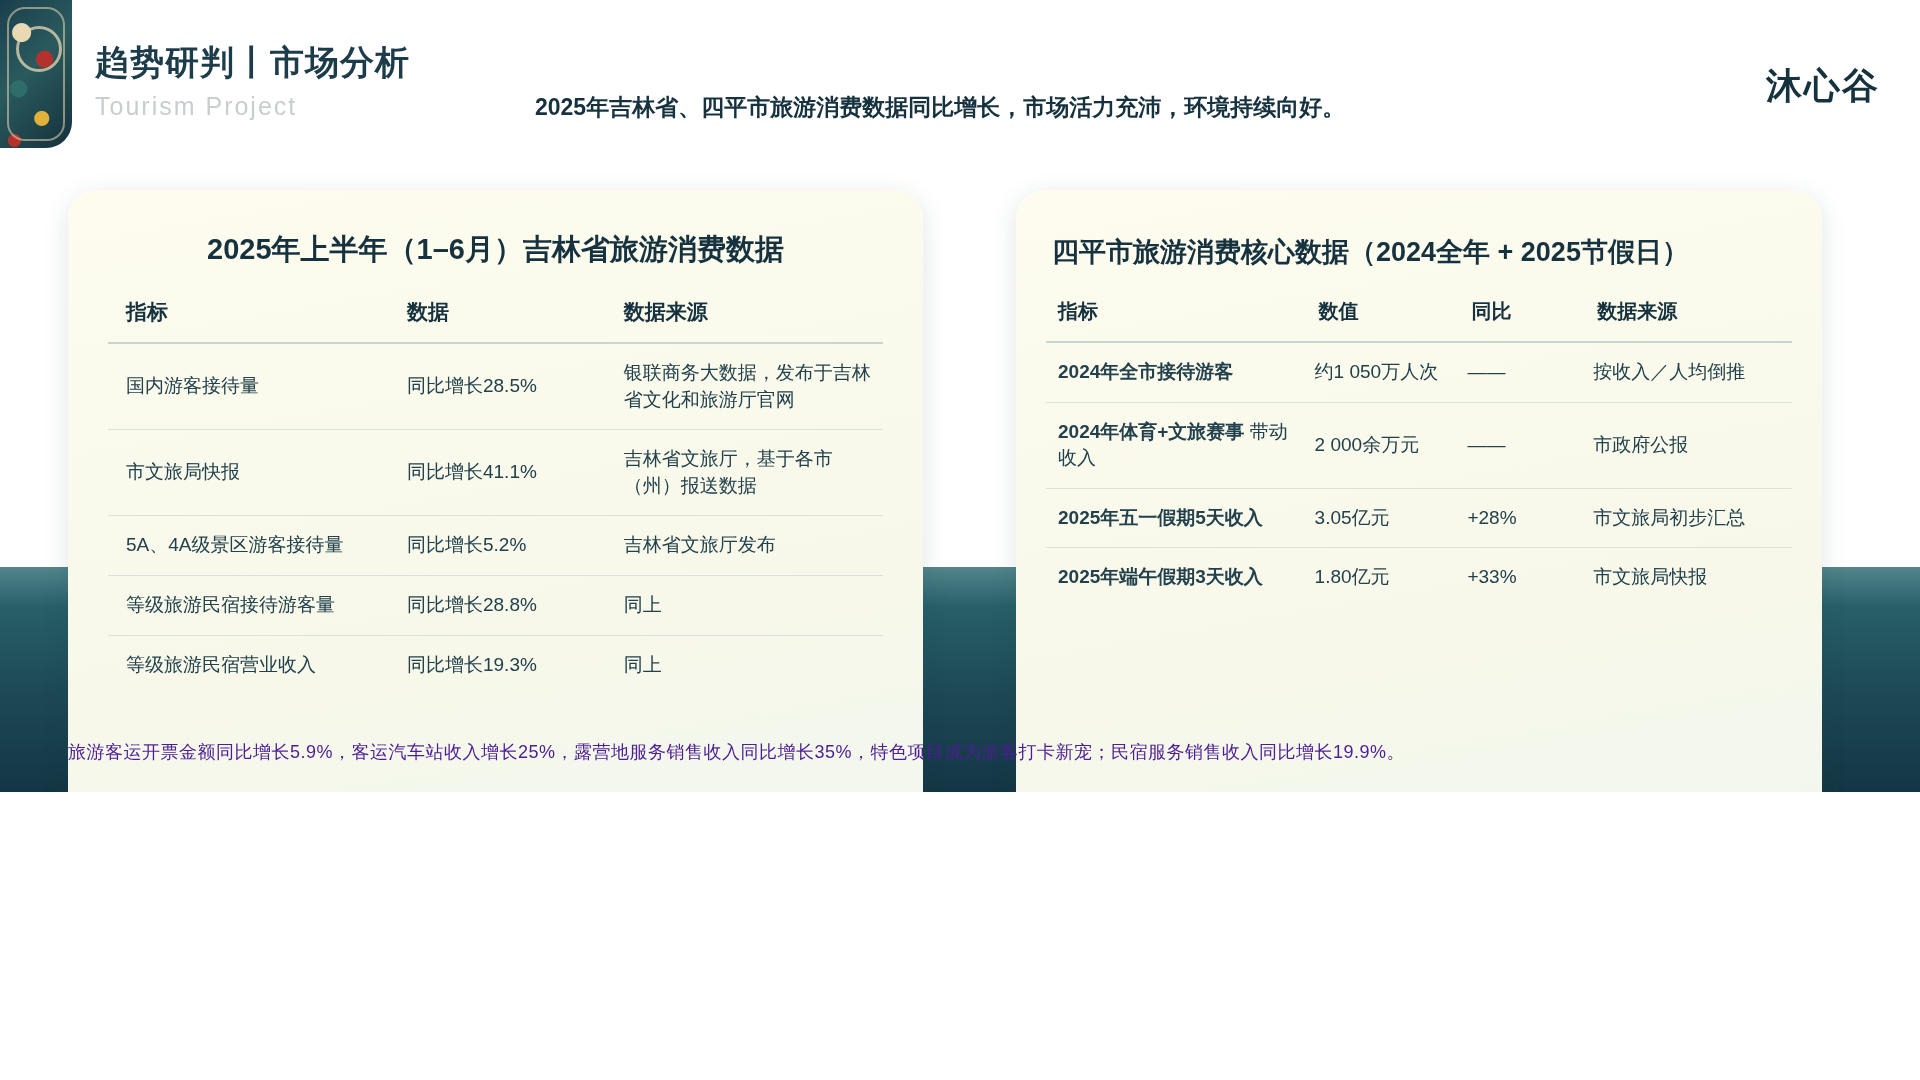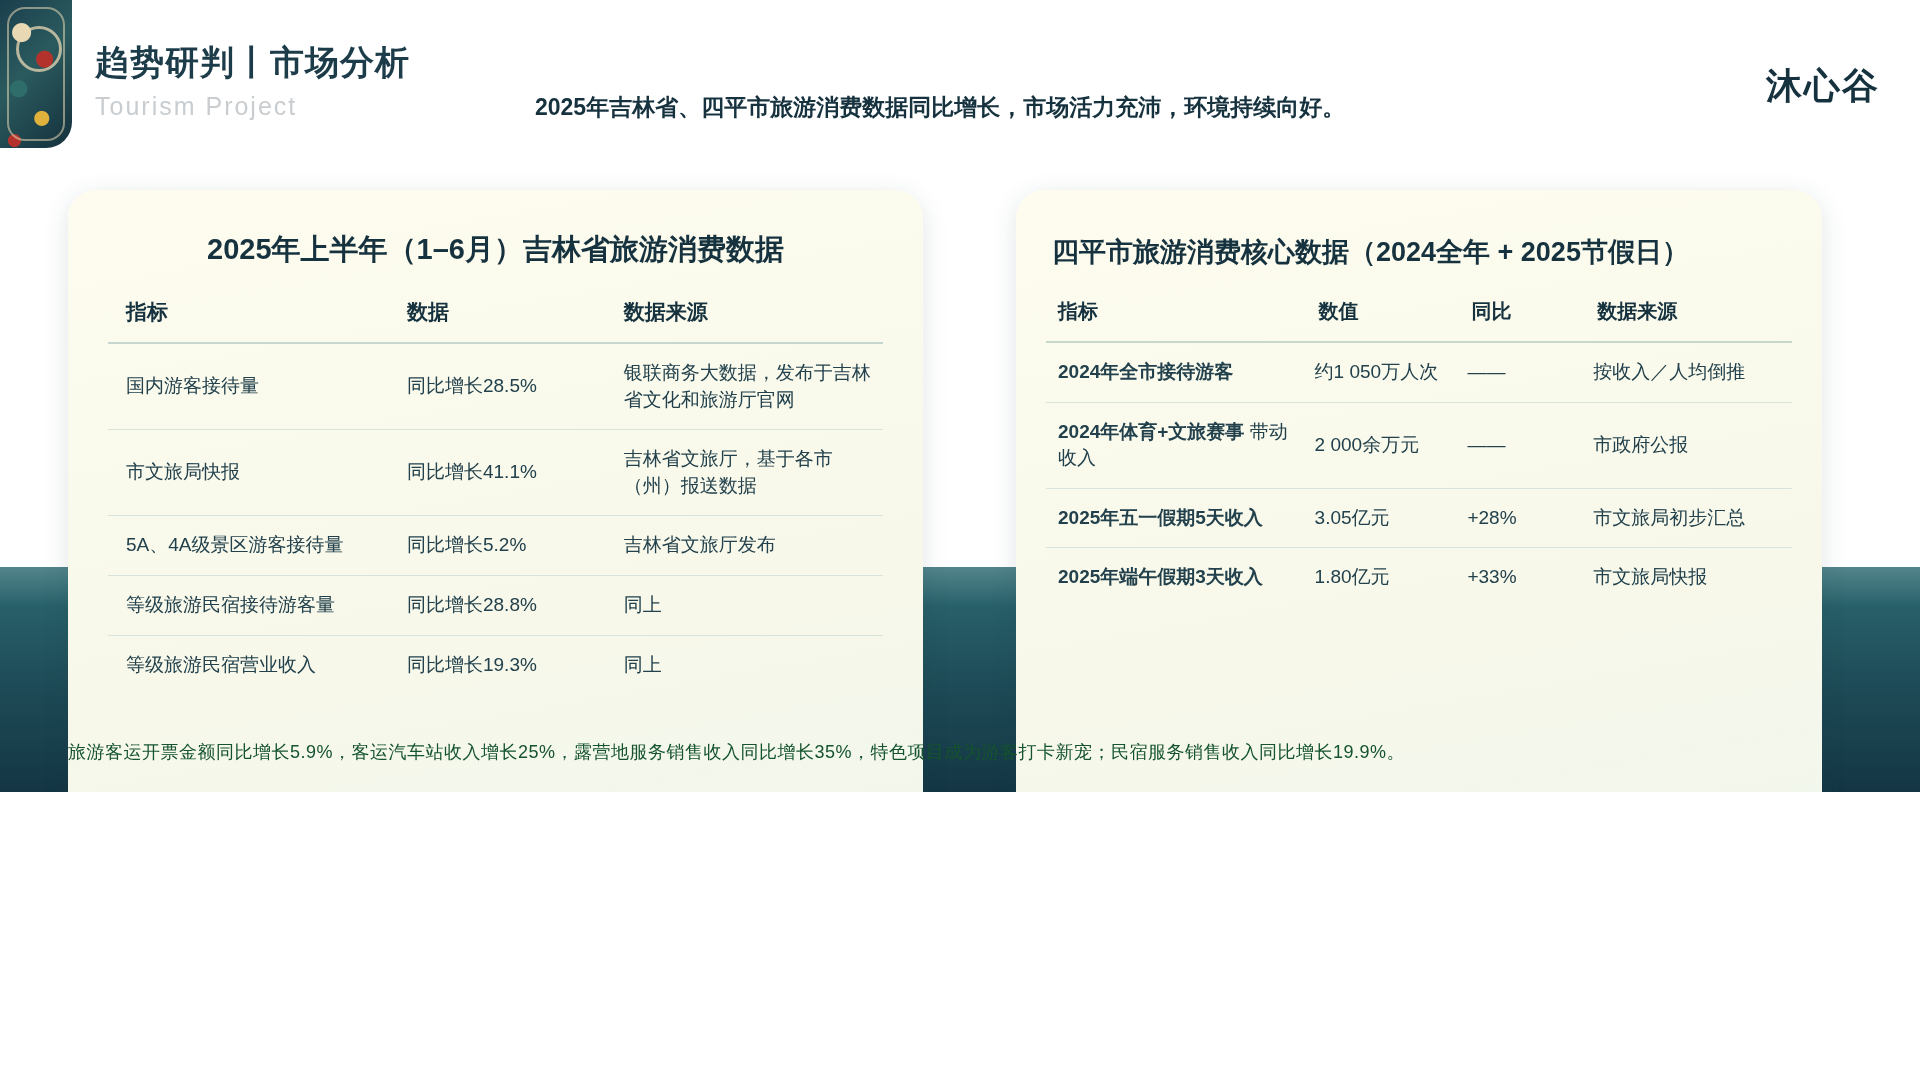--- a/index.html
+++ b/index.html
@@ -128,21 +128,21 @@
     position:absolute;
     left:0; top:0; width:100%; height:40px;
     background: linear-gradient(180deg, rgba(255,255,255,0.18), rgba(255,255,255,0));
   }
   .footer-note {
     position: absolute;
     left: 68px;
     bottom: 28px;
     right: 68px;
     font-size: 18px;
-    color: #14532d;
+    color: #4c1d95;
     letter-spacing: 0.5px;
     white-space: nowrap;
   }
 
   
   .panel {
     position: absolute;
     background: linear-gradient(170deg, #fdfcef 0%, #f7f8ea 55%, #eef6ef 100%);
     border-radius: 28px;
     box-shadow: 0 6px 26px rgba(20,60,70,0.13);

